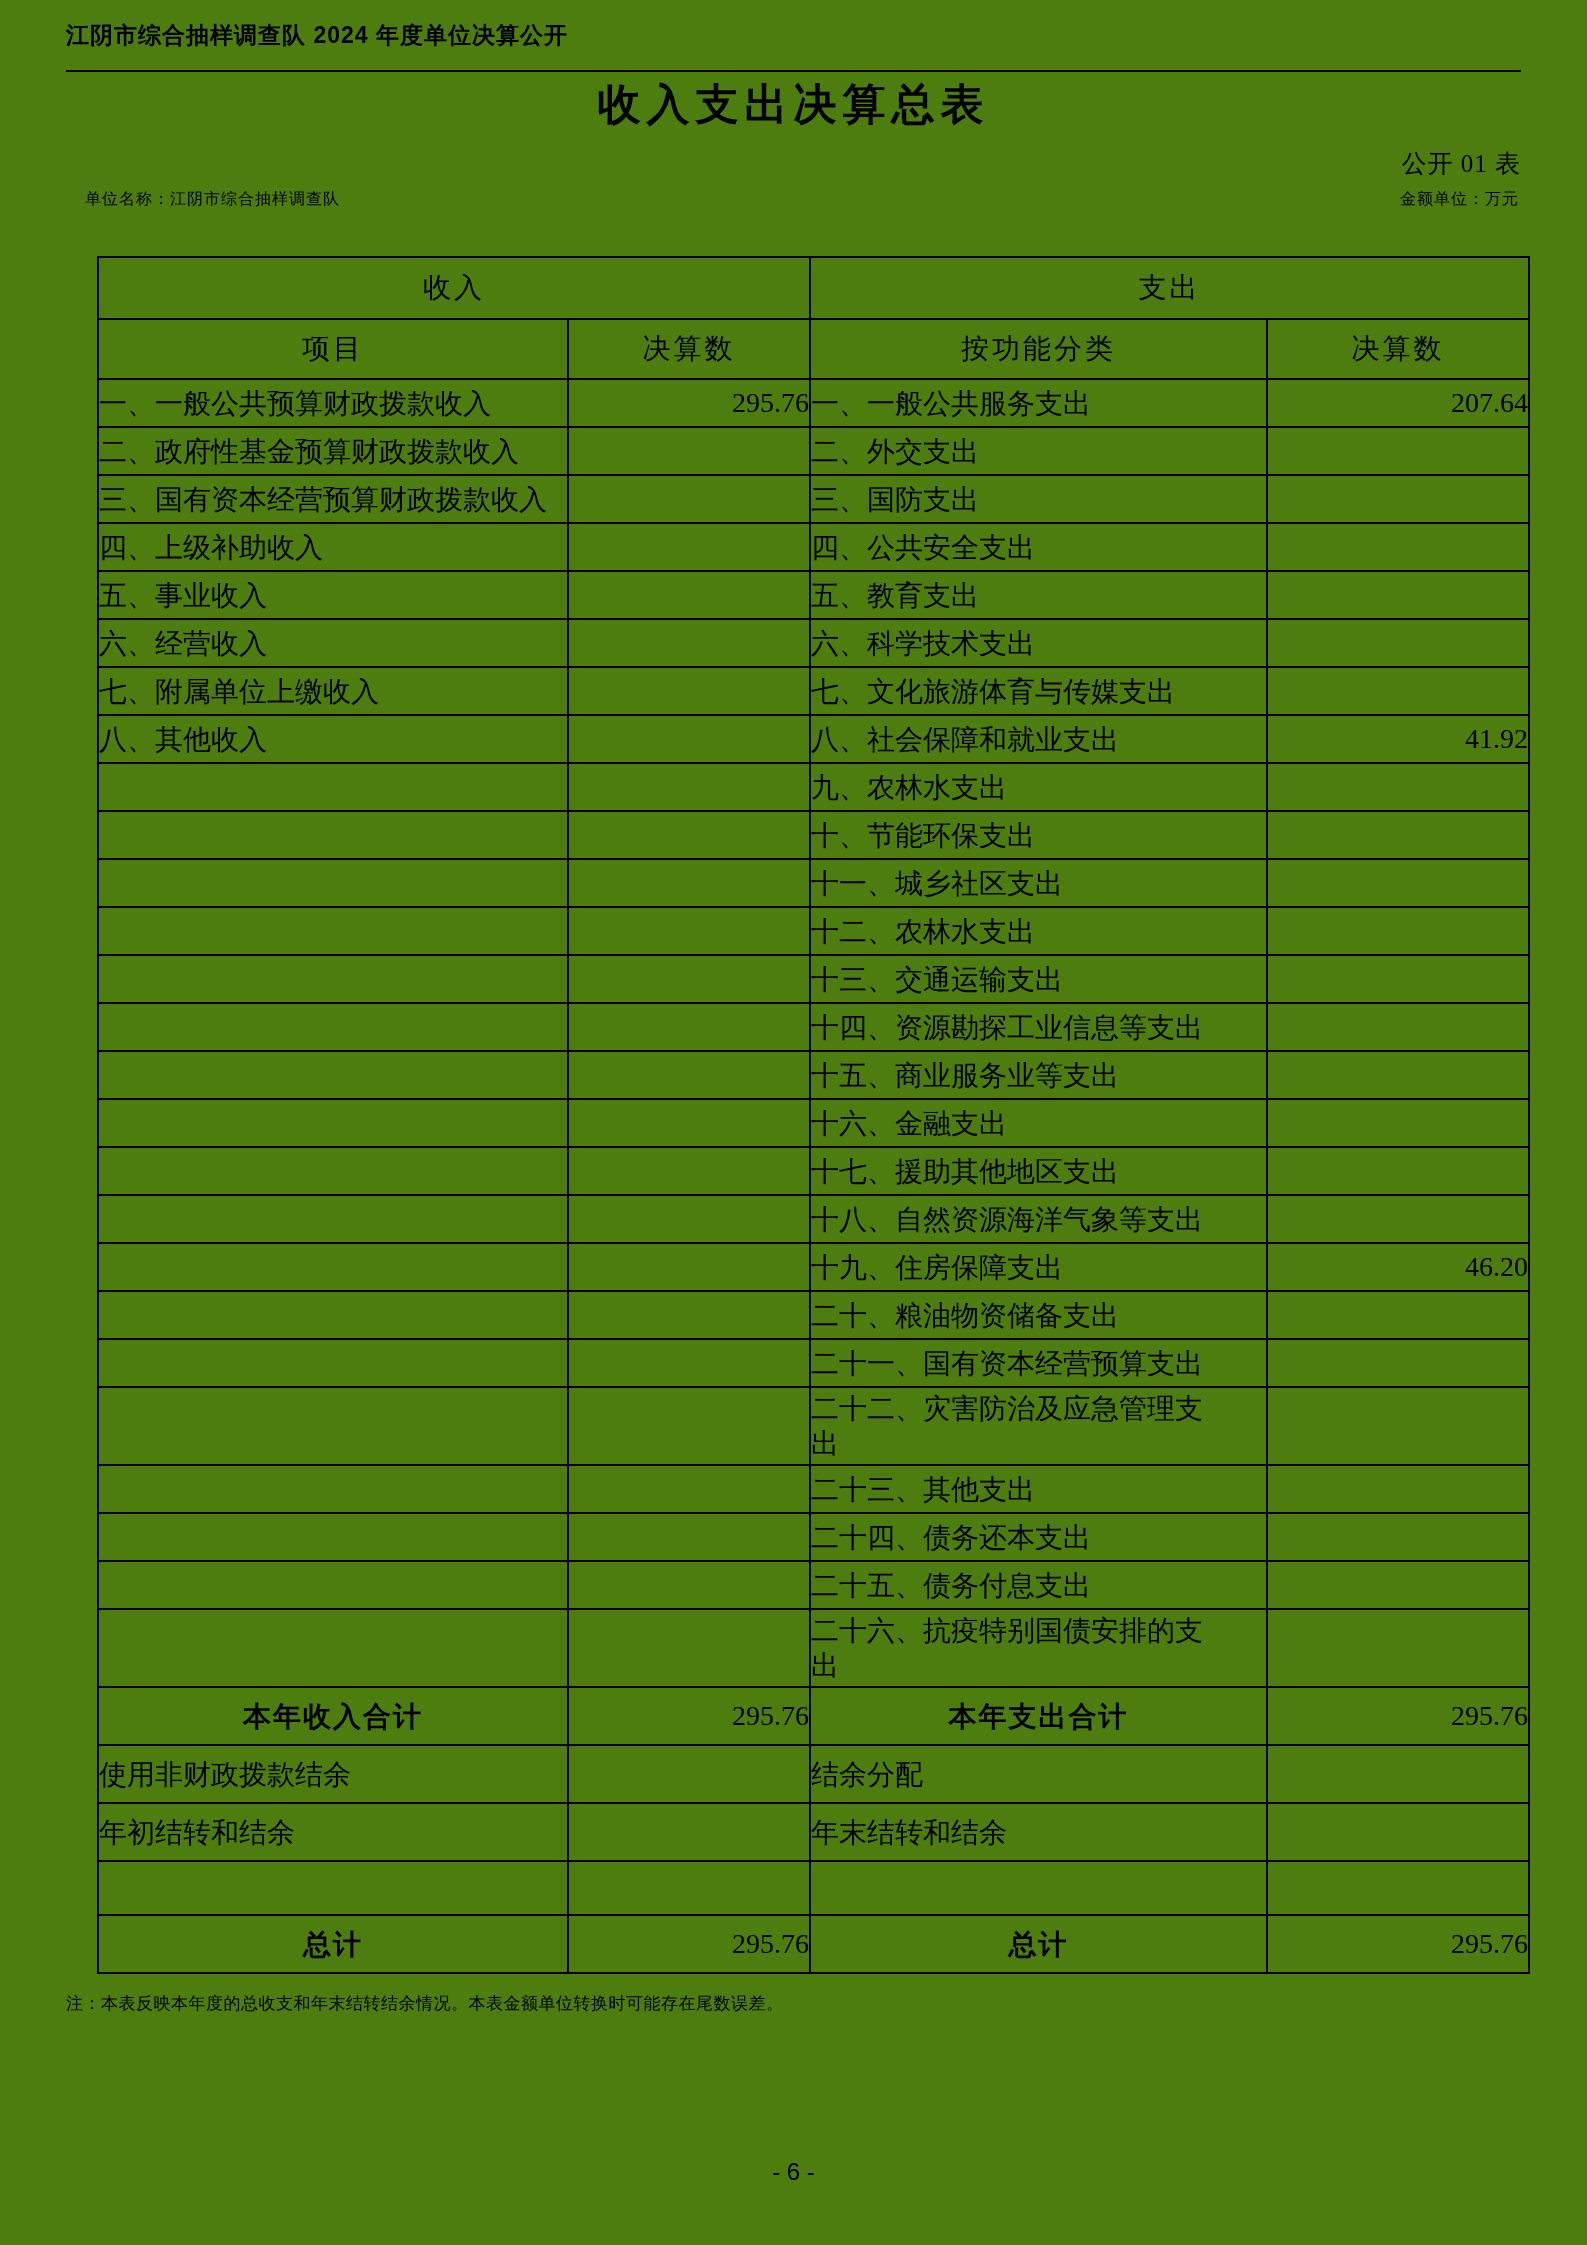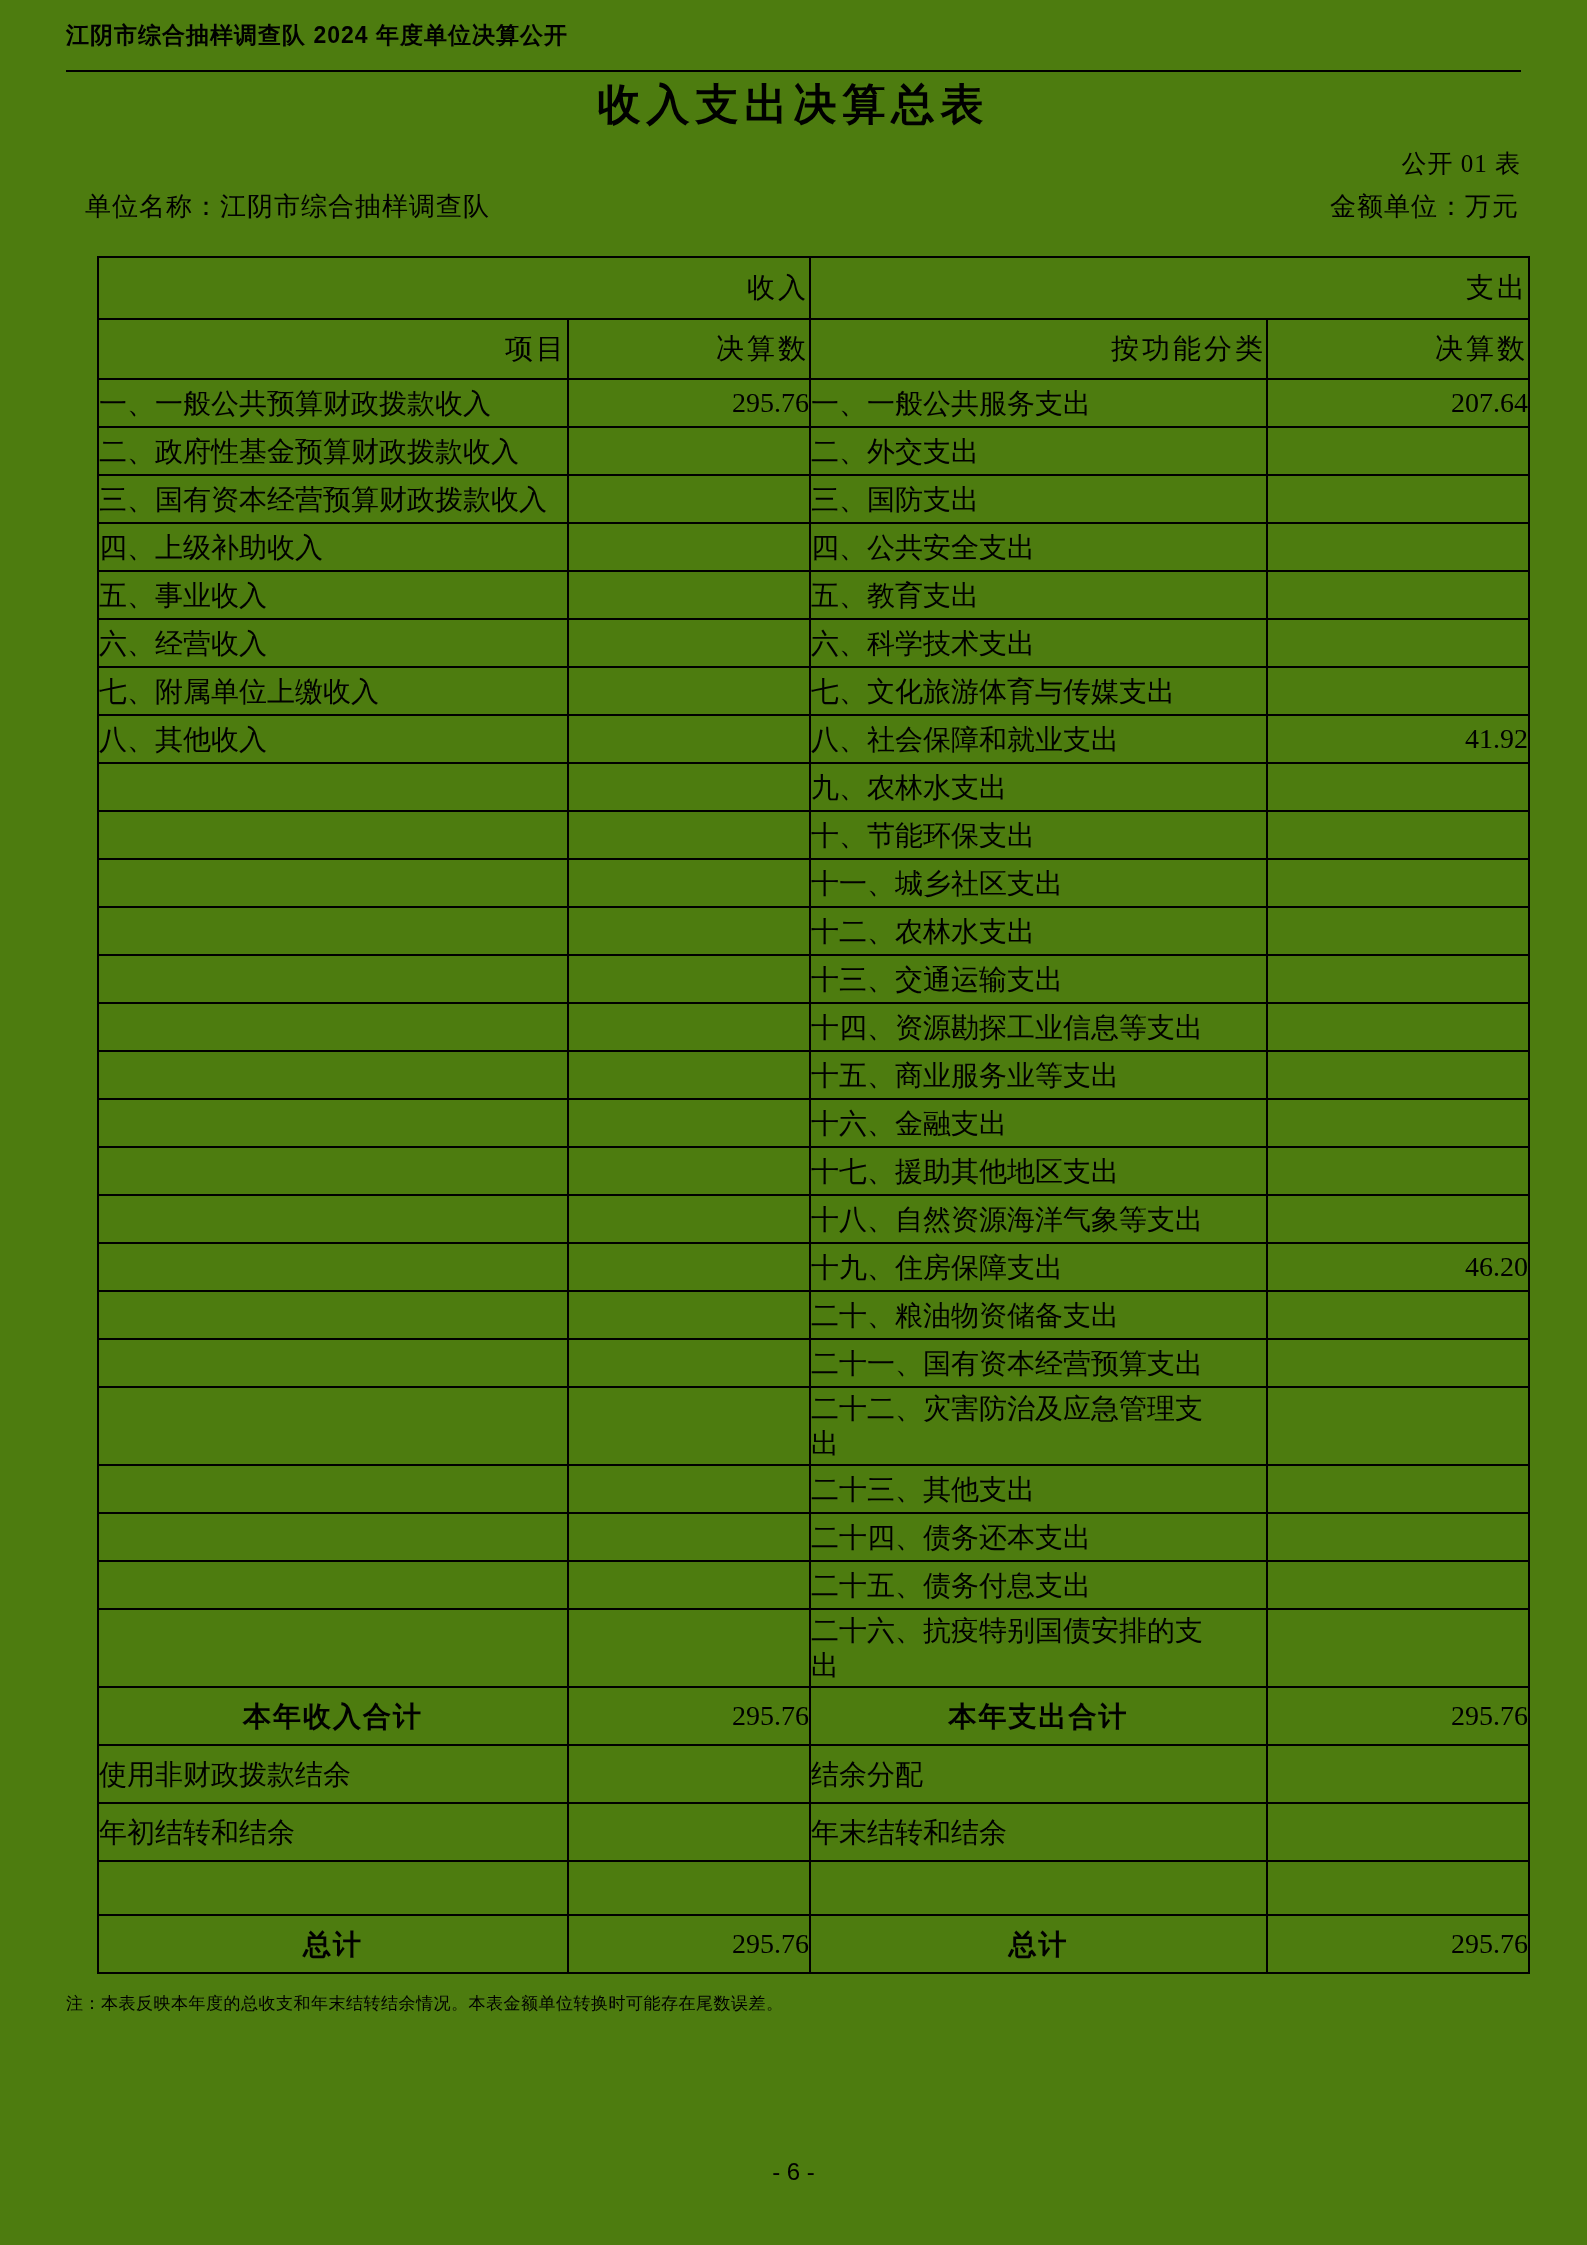--- a/index.html
+++ b/index.html
@@ -19,30 +19,30 @@
   }
   .doc-title {
     position:absolute; left:0; top:76px; width:100%;
     text-align:center; font-size:43px; font-weight:bold; letter-spacing:6px;
   }
   .table-no {
     position:absolute; right:66px; top:147px; font-size:25px; letter-spacing:1px;
   }
   .meta-row {
     position:absolute; left:85px; right:68px; top:189px;
-    display:flex; justify-content:space-between; font-size:26px; letter-spacing:1px;
+    display:flex; justify-content:space-between; font-size:16px; letter-spacing:1px;
   }
   table.main {
     position:absolute; left:97px; top:256px; width:1431px;
     border-collapse:collapse; table-layout:fixed; font-size:28px;
   }
   table.main th, table.main td {
     border:2px solid #000; padding:0; overflow:hidden; vertical-align:middle;
   }
-  table.main th { font-weight:normal; letter-spacing:3px; text-align:right; }
+  table.main th { font-weight:normal; letter-spacing:3px; text-align:center; }
   tr.h1 { height:62px; }
   tr.h2 { height:60px; }
   tr.row-data  { height:48px;padding-left:16px; }
   tr.row-tall  { height:78px; }
   tr.row-total { height:58px;padding-left:28px; }
   tr.row-sub   { height:58px; }
   tr.row-empty { height:54px; }
   td.c-label { text-align:left; padding:2px 10px 2px 12px; white-space:pre-line; line-height:1.25; }
   td.c-value { text-align:right; padding:2px 12px 2px 4px; }
   td.lbl-total { text-align:center; font-weight:bold; letter-spacing:2px; padding-left:10px; }

